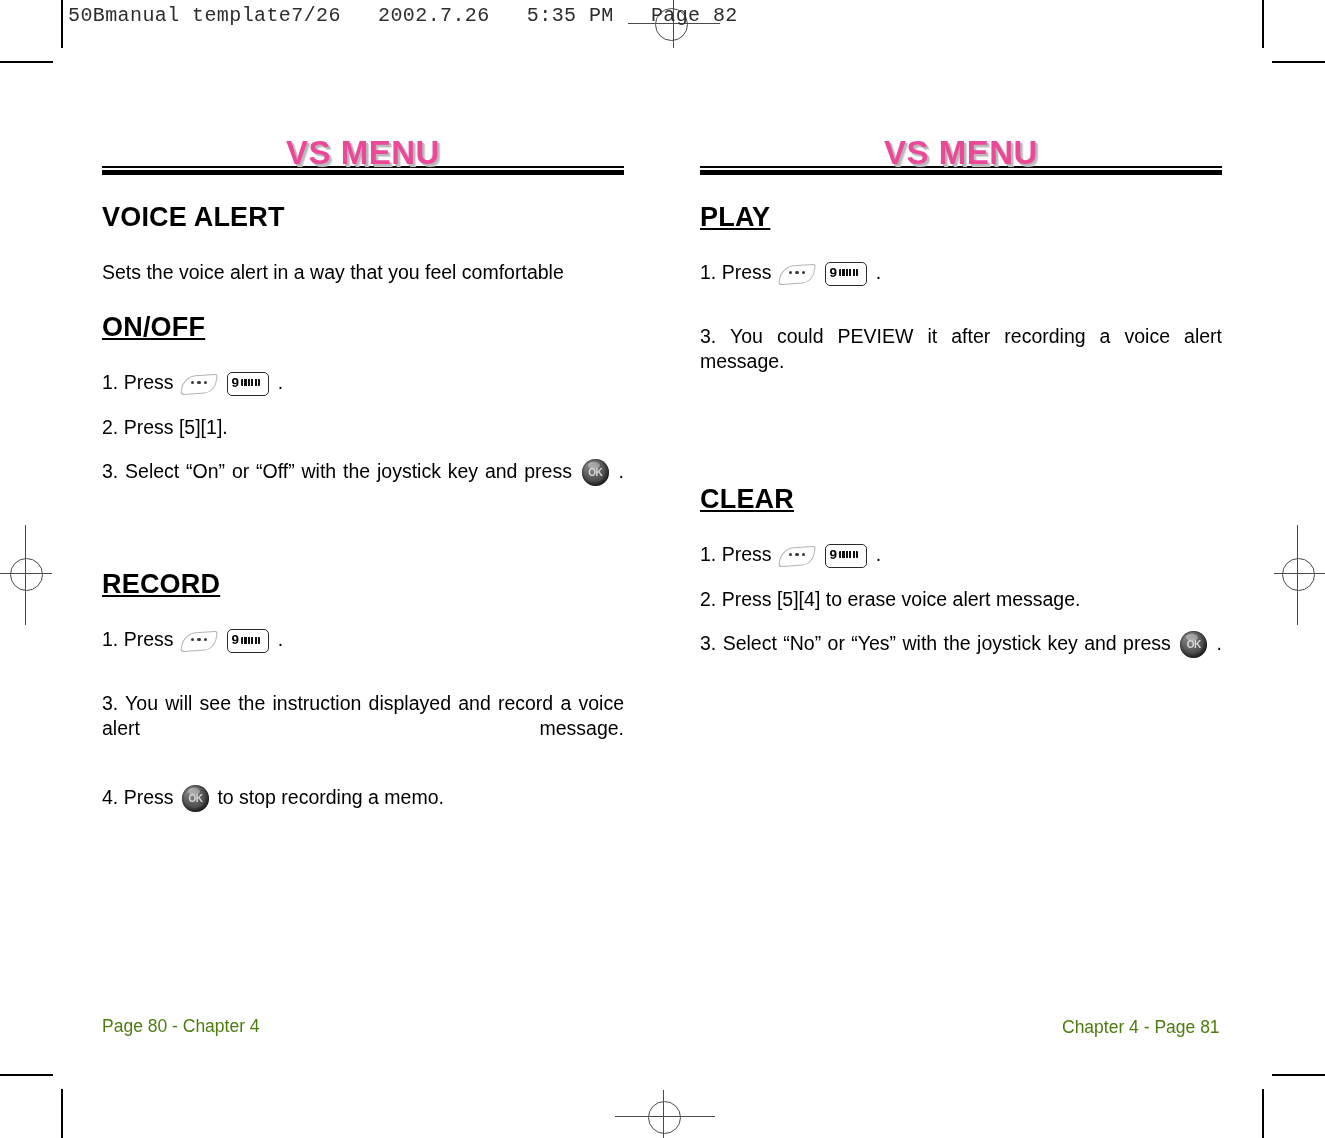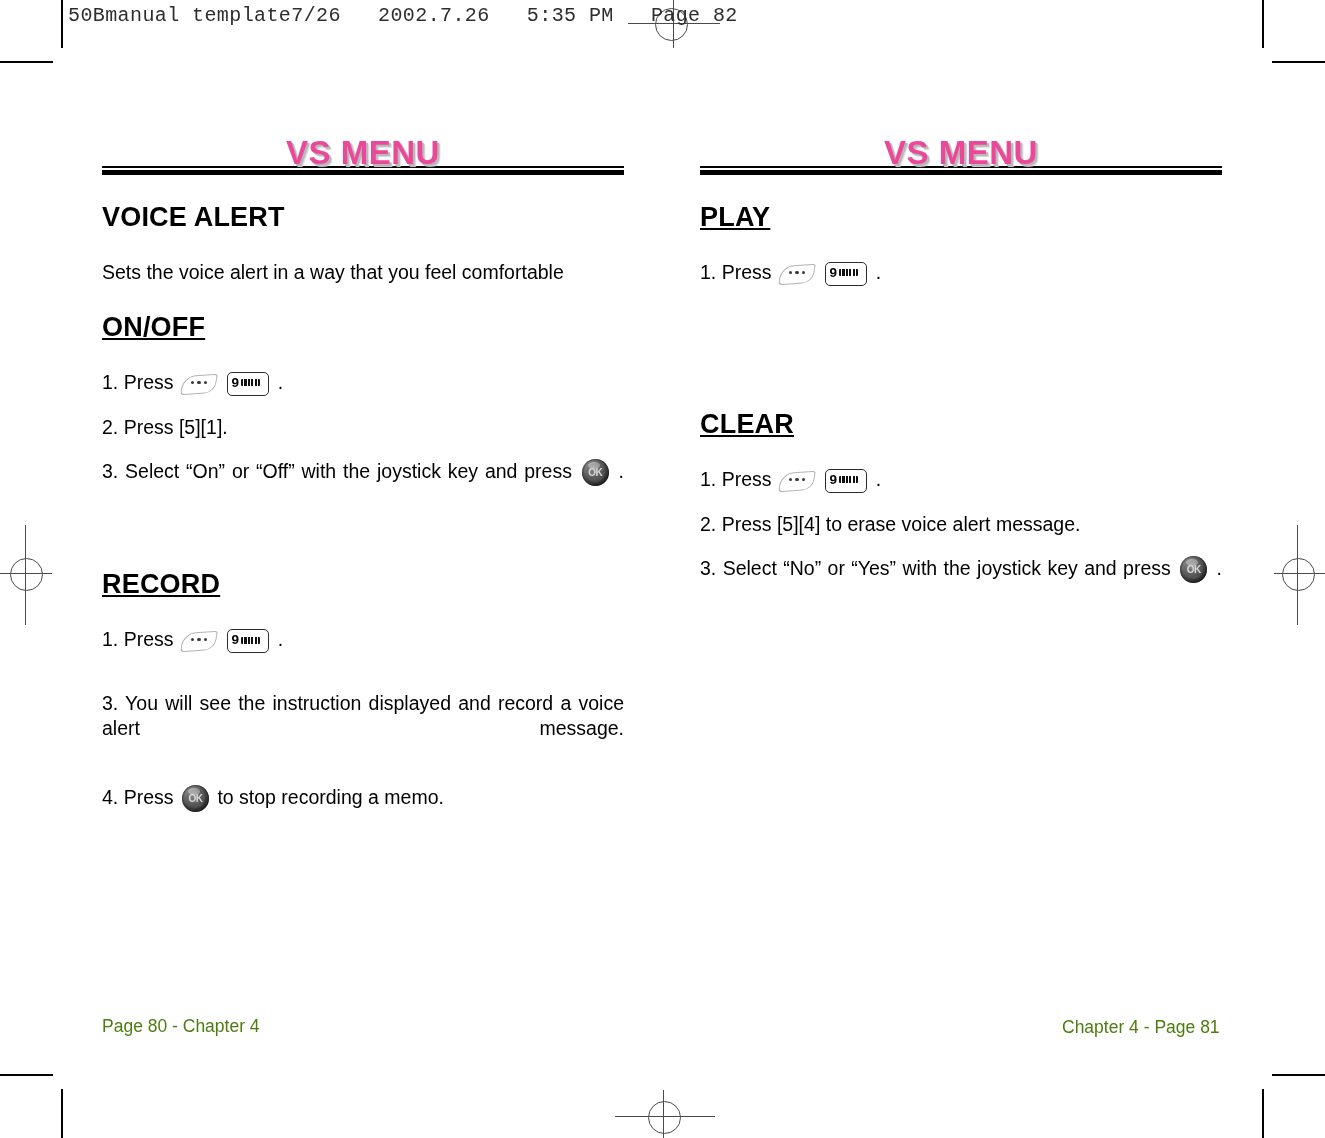--- a/index.html
+++ b/index.html
@@ -381,20 +381,21 @@
         </span>
       </span>
       <span>.</span>
     </p>
 
     <div class="spacer-sm"></div>
 
 
     <div class="spacer-sm"></div>
 
+    <p class="body-text justify">3. You could PEVIEW it after recording a voice alert message.</p>
 
     <div class="spacer-xl"></div>
     <div class="spacer-md"></div>
 
     <div class="section-title underlined">CLEAR</div>
 
     <div class="spacer-md"></div>
 
     <p class="body-text">
       <span>1. Press</span>

